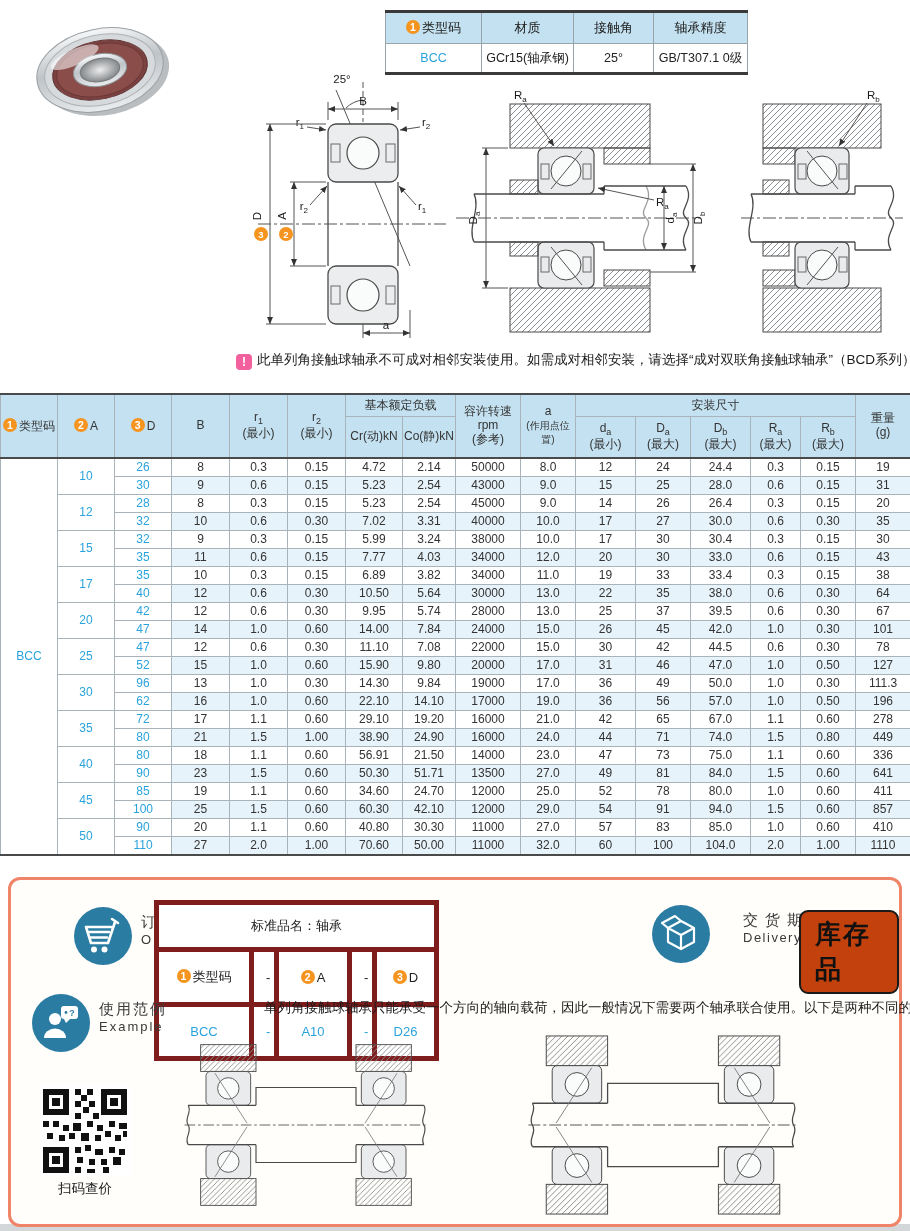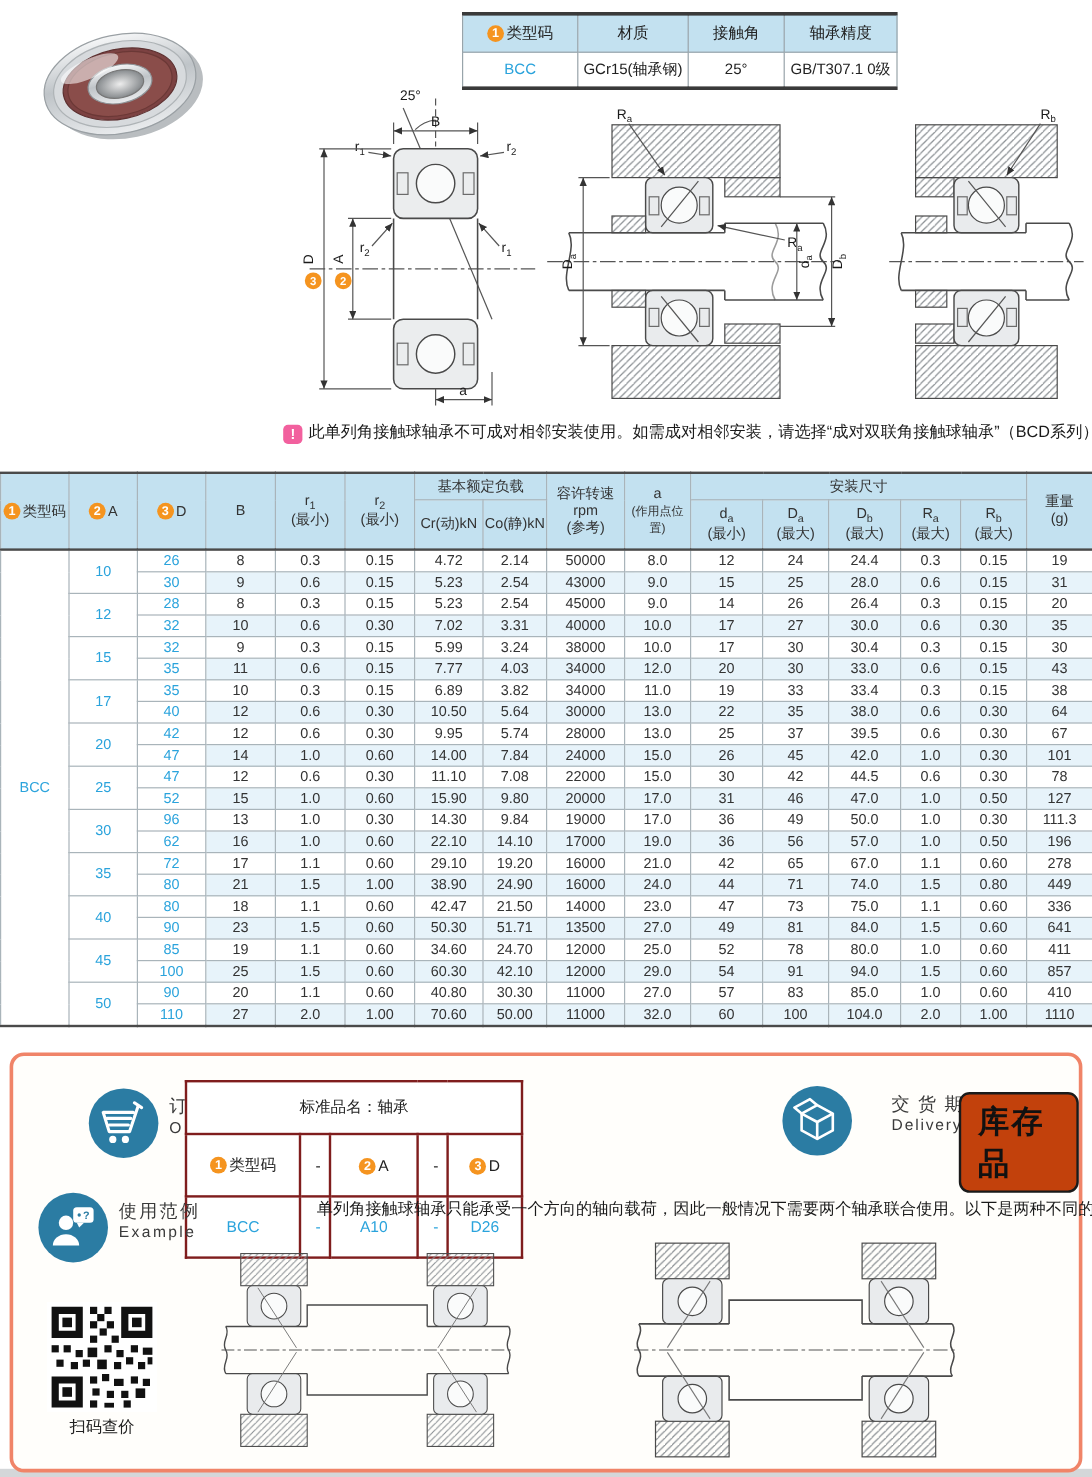--- a/index.html
+++ b/index.html
@@ -28,21 +28,21 @@
   .main-table tbody tr.alt td.v{background:#e7f3fa;}
   .main-table tbody tr.g0 td{border-top-color:#8e9aa0;}
   .main-table sub{font-size:9px;}
   .sm{font-size:10px;}
   
   #panel{position:absolute;left:8px;top:877px;width:888px;height:344px;border:3px solid #f08468;border-radius:12px;background:#fffefb;z-index:2;}
   #panel .abs{position:absolute;}
   .sec-title-cn{font-size:15px;color:#3a3a3a;letter-spacing:4px;white-space:nowrap;}
   .sec-title-en{font-size:13px;color:#3a3a3a;letter-spacing:4px;white-space:nowrap;}
   .order-table{border-collapse:collapse;table-layout:fixed;font-size:13px;text-align:center;background:#fff;}
-  .order-table th,.order-table td{border:2px solid #7f1d1d;padding:12px;font-weight:normal;}
+  .order-table th,.order-table td{border:5px solid #7f1d1d;padding:12px;font-weight:normal;}
   .order-table .cap{height:24px;}
   .order-table .hd td{height:26px;}
   .order-table .vl td{height:25px;}
   .stock-badge{display:inline-block;border:2px solid #1a1a1a;border-radius:9px;background:#c2410c;color:#111;font-size:26px;font-weight:bold;padding:5px 14px;letter-spacing:2px;}
   .example-text{font-size:13.5px;color:#1a1a1a;white-space:nowrap;}
   .qr-label{font-size:13.5px;color:#222;text-align:center;width:92px;}
   .strip{position:absolute;left:0;top:1224px;width:910px;height:7px;background:#d4d7d9;z-index:1;}
   svg text{font-family:"Liberation Sans","DejaVu Sans",sans-serif;}
   .dimtxt{font-size:11.5px;fill:#1a1a1a;}
   .dln{stroke:#555;stroke-width:1;fill:none;}
@@ -565,21 +565,21 @@
           <td class="v">1.5</td>
           <td class="v">0.80</td>
           <td class="v">449</td>
         </tr>
         <tr class="g0">
           <td rowspan="2" class="blue">40</td>
           <td class="blue">80</td>
           <td class="v">18</td>
           <td class="v">1.1</td>
           <td class="v">0.60</td>
-          <td class="v">42.47</td>
+          <td class="v">56.91</td>
           <td class="v">21.50</td>
           <td class="v">14000</td>
           <td class="v">23.0</td>
           <td class="v">47</td>
           <td class="v">73</td>
           <td class="v">75.0</td>
           <td class="v">1.1</td>
           <td class="v">0.60</td>
           <td class="v">336</td>
         </tr>

